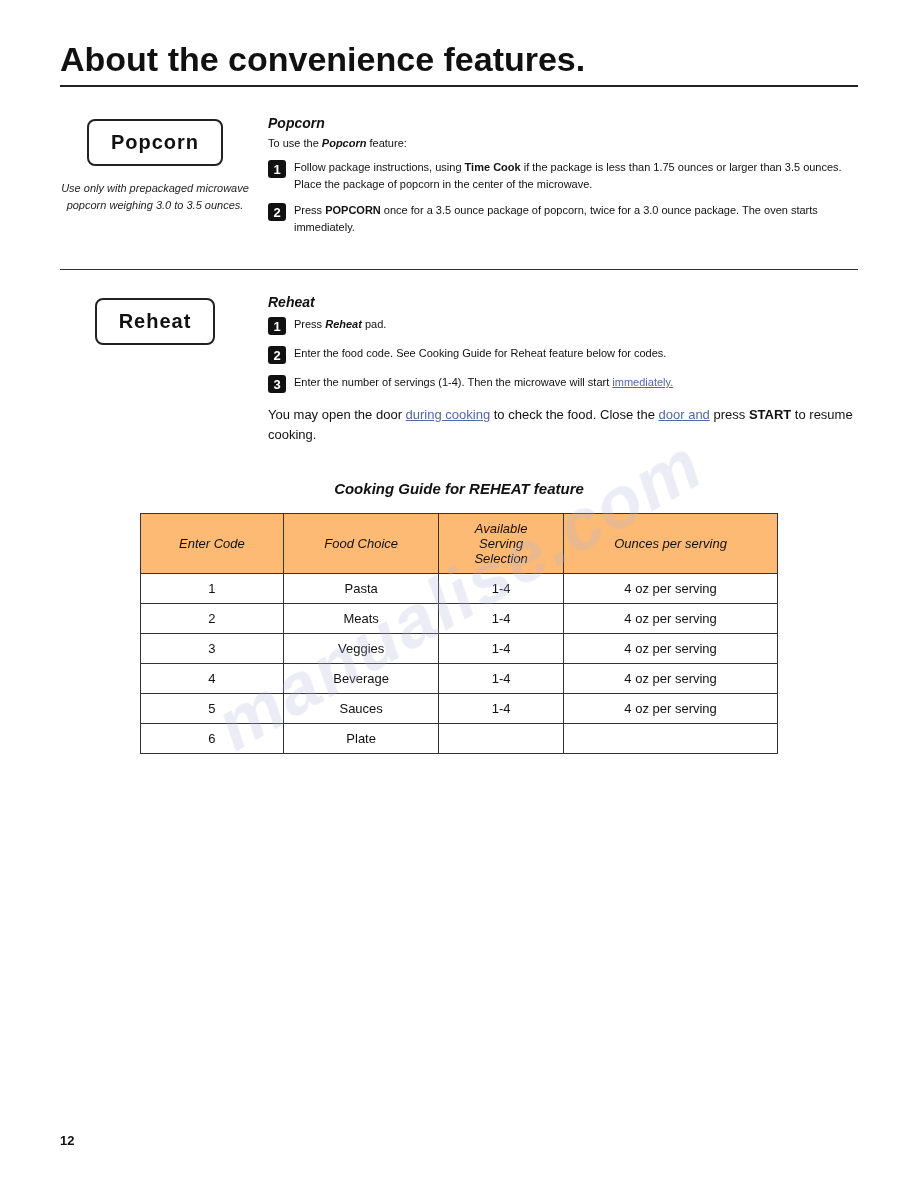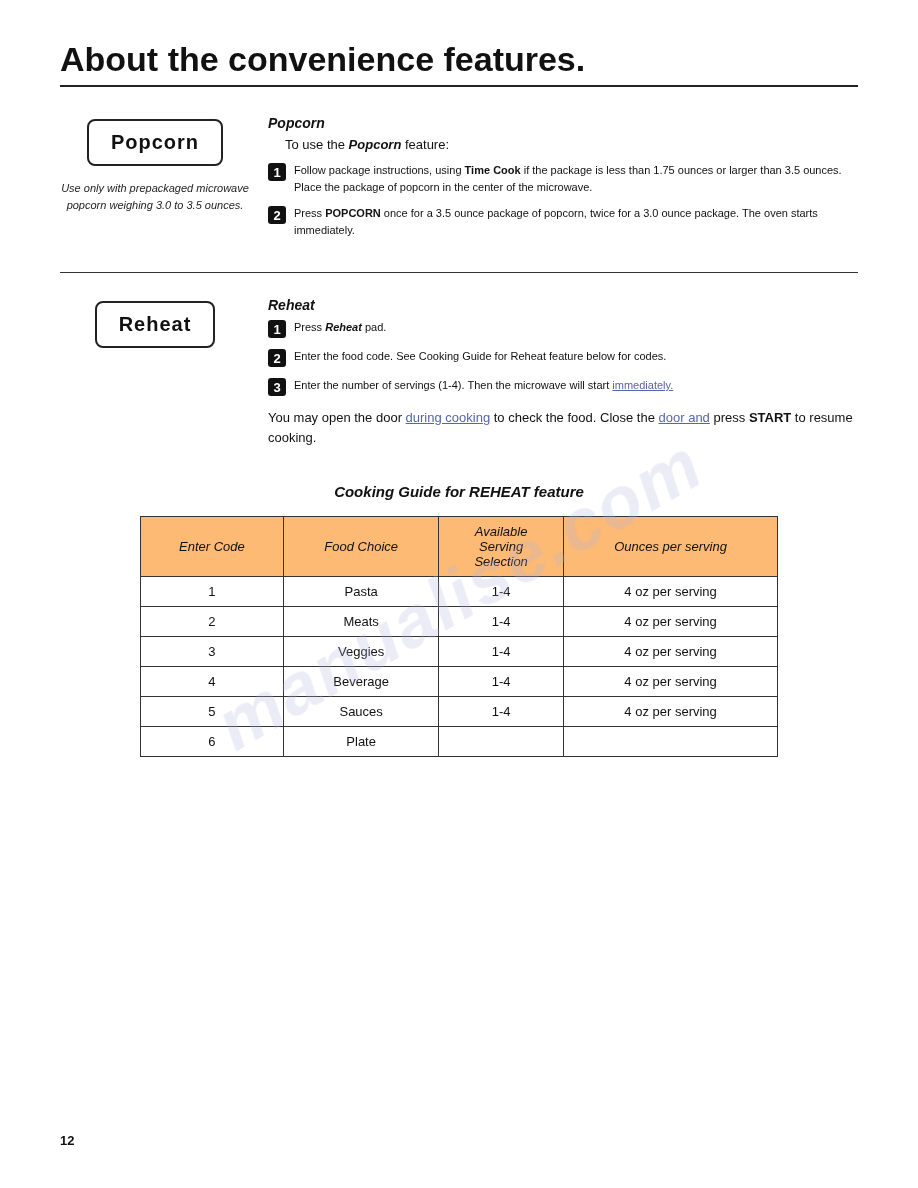--- a/index.html
+++ b/index.html
@@ -59,23 +59,22 @@
       flex: 1;
       padding-left: 18px;
     }
     .section-title {
       font-style: italic;
       font-weight: bold;
       font-size: 14px;
       margin-bottom: 6px;
     }
     .intro-text {
-      font-size: 13px;
+      font-size: 11px;
       margin-bottom: 10px;
-      margin-left: 17px;
     }
     .steps {
       list-style: none;
       padding: 0;
       margin: 0;
     }
     .step {
       display: flex;
       flex-direction: row;
       align-items: flex-start;

